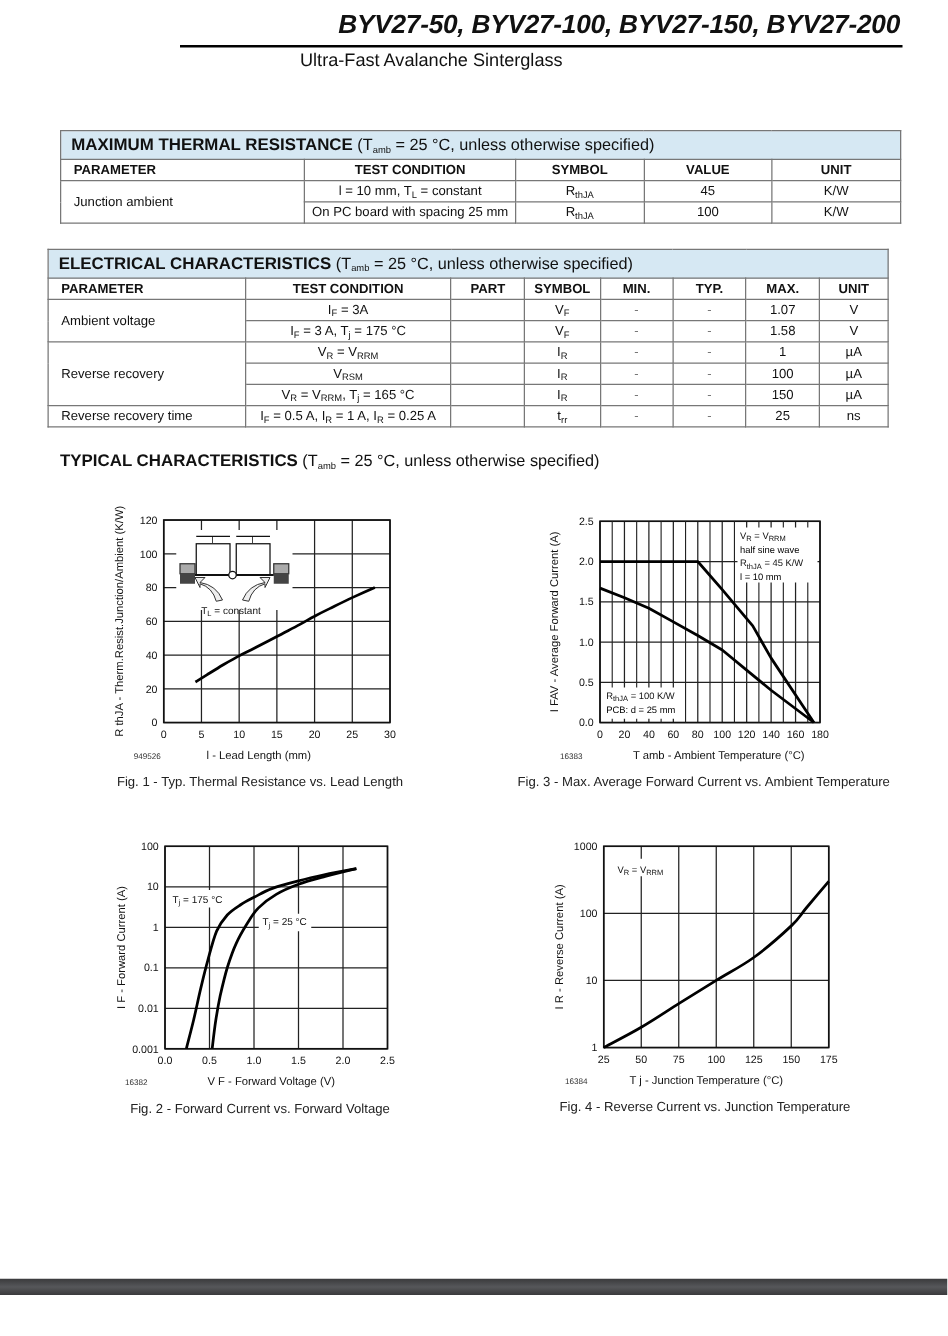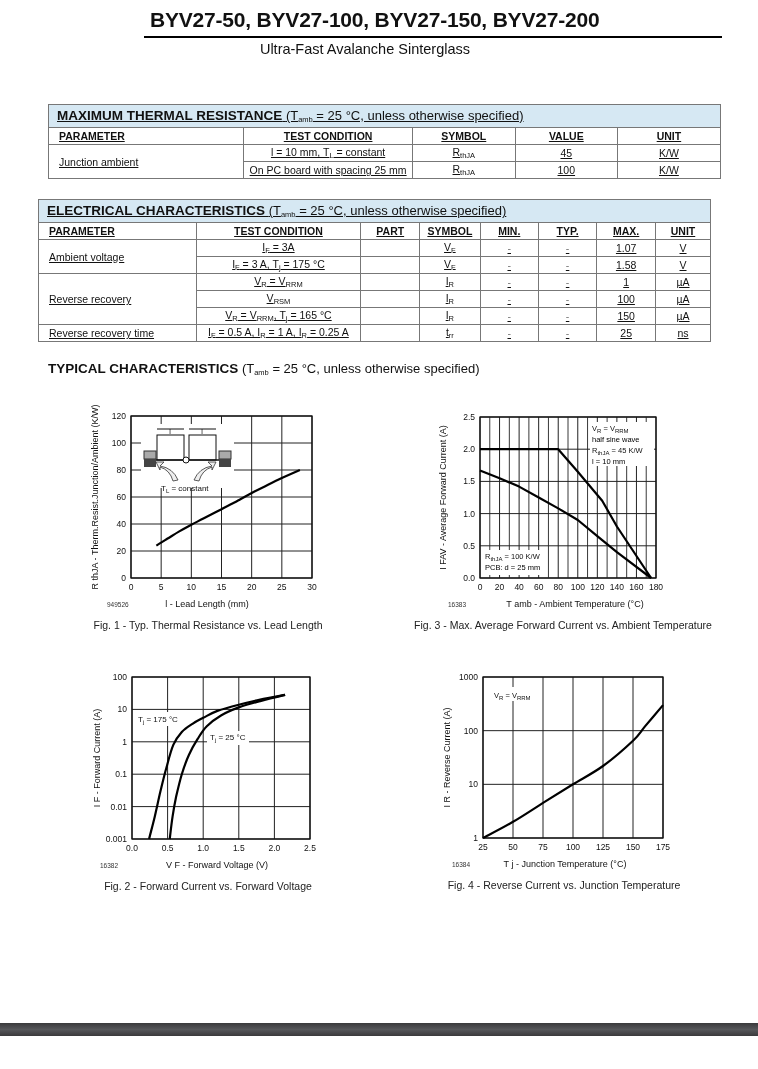--- a/index.html
+++ b/index.html
@@ -1,21 +1,21 @@
 <!DOCTYPE html>
 <html><head>
 <meta charset="utf-8">
 <style>
   html, body { margin:0; padding:0; background:#ffffff; }
   body { width:758px; height:1069px; position:relative; overflow:hidden; font-family:"Liberation Sans", sans-serif; color:#111; }
   .abs { position:absolute; }
-  .title { left:150px; top:8px; width:570px; text-align:left; font-weight:bold; font-size:21px; letter-spacing:-0.2px; }
+  .title { left:150px; top:8px; width:570px; text-align:right; font-weight:bold; font-size:21px; letter-spacing:-0.2px;font-style:italic; }
   .title-rule { left:144px; top:36px; width:578px; height:2px; background:#000; }
-  .subtitle { left:240px; top:40px; width:230px; text-align:right; font-size:14.5px; line-height:19px; }
-  table { border-collapse:collapse; position:absolute; font-size:10.5px;text-decoration:underline; }
+  .subtitle { left:240px; top:40px; width:230px; text-align:left; font-size:14.5px; line-height:19px; }
+  table { border-collapse:collapse; position:absolute; font-size:10.5px; }
   table td, table th { border:1px solid #777; padding:1px 4px; text-align:center; height:14px; }
   table th { font-weight:bold; font-size:10.5px;margin-left:22px; }
   .tbl-head td { background:#d6e8f3; text-align:left; font-size:13px; padding:2px 8px; border-color:#777; height:18px; }
   .tbl-head b { font-size:13.5px; }
   td.left { text-align:left; padding-left:10px; }
   .outer { border:1.5px solid #333; }
   sub { font-size:7.5px; vertical-align:-2px; }
   .section { left:48px; top:361px; font-size:13px; }
   .section b { font-size:13.5px; }
   svg text { font-family:"Liberation Sans", sans-serif; }

